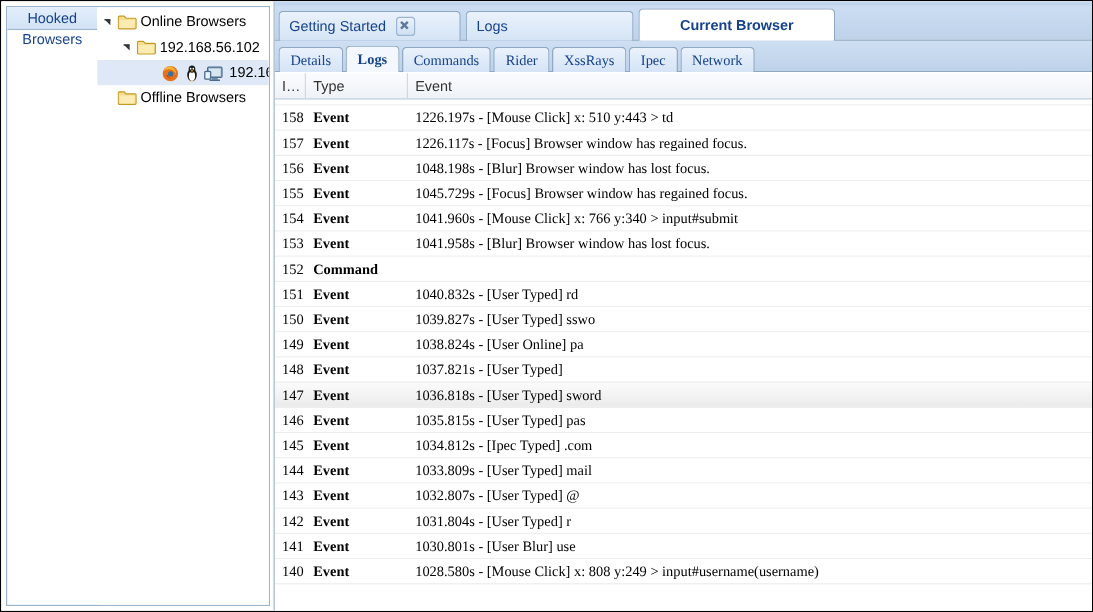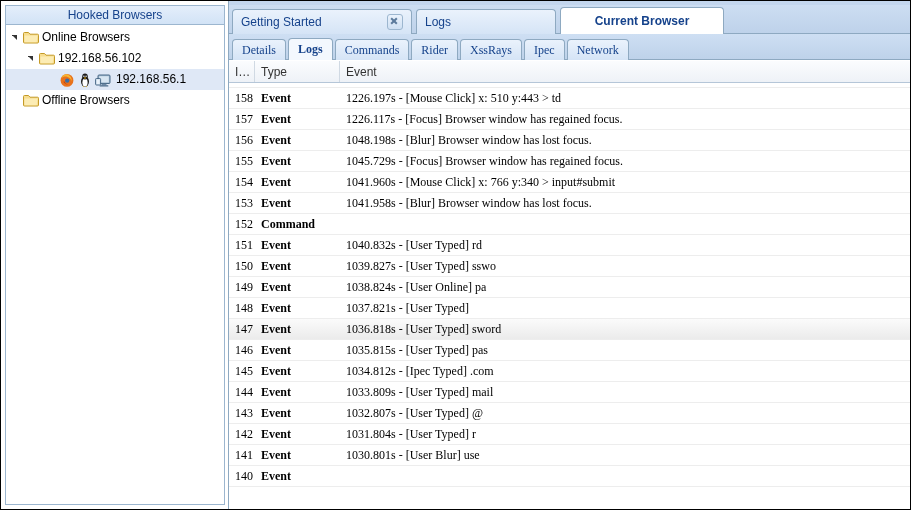--- a/index.html
+++ b/index.html
@@ -40,21 +40,20 @@
     display: flex;
     flex-direction: column;
     position: relative;
   }
   .left-panel-inner {
     margin: 4px 3px 4px 4px;
     border: 1px solid #9cb6cf;
     background: #ffffff;
     flex: 1 1 auto;
     display: flex;
-    flex-direction: column;
     overflow: hidden;
   }
   .panel-title {
     height: 18px;
     line-height: 18px;
     text-align: center;
     font-size: 12px;
     color: #15428b;
     background: linear-gradient(to bottom, #e4eefb 0%, #d2e3f6 100%);
     border-bottom: 1px solid #9cb6cf;
@@ -201,21 +200,21 @@
     position: absolute;
     left: 2px;
     top: 5px;
     width: 8px;
     height: 2px;
     background: #5c7a9c;
   }
   .tab-close::before { transform: rotate(45deg); }
   .tab-close::after  { transform: rotate(-45deg); }
 
-  .tab-w-gettingstarted { width: 180px; justify-content: space-between; }
+  .tab-w-gettingstarted { width: 152px; }
   .tab-w-logs { width: 140px; }
   .tab-w-current { width: 164px; justify-content: center; }
 
   
   .tabstrip-sub {
     height: 26px;
     min-height: 26px;
     box-sizing: border-box;
     background: linear-gradient(to bottom, #cedff3 0%, #bed2ea 100%);
     border-bottom: 1px solid #8ea9c1;
@@ -546,18 +545,19 @@
             <div class="cell cell-event">1031.804s - [User Typed] r</div>
           </div>
           <div class="row">
             <div class="cell cell-id">141</div>
             <div class="cell cell-type">Event</div>
             <div class="cell cell-event">1030.801s - [User Blur] use</div>
           </div>
           <div class="row">
             <div class="cell cell-id">140</div>
             <div class="cell cell-type">Event</div>
+            <div class="cell cell-event">1028.580s - [Mouse Click] x: 808 y:249 &gt; input#username(username)</div>
           </div>
         </div>
     </div>
 
   </div>
 </div>
 
 </body></html>

